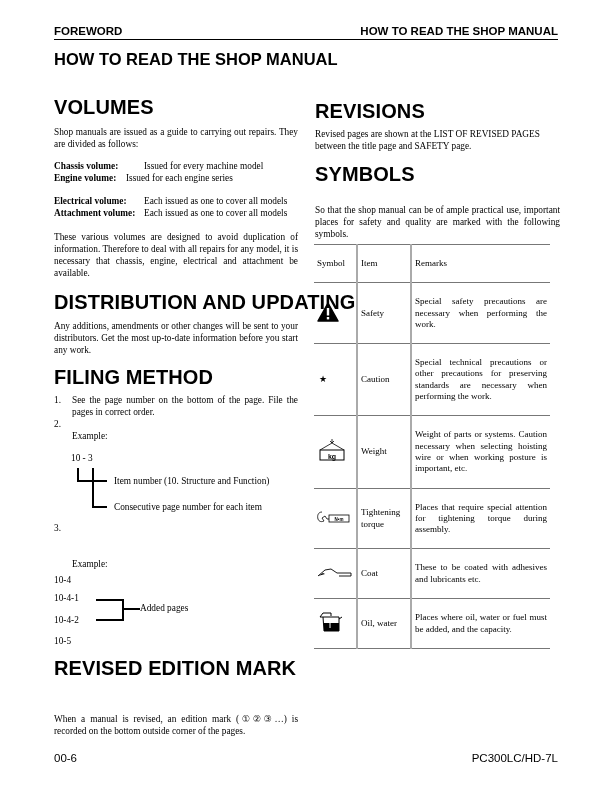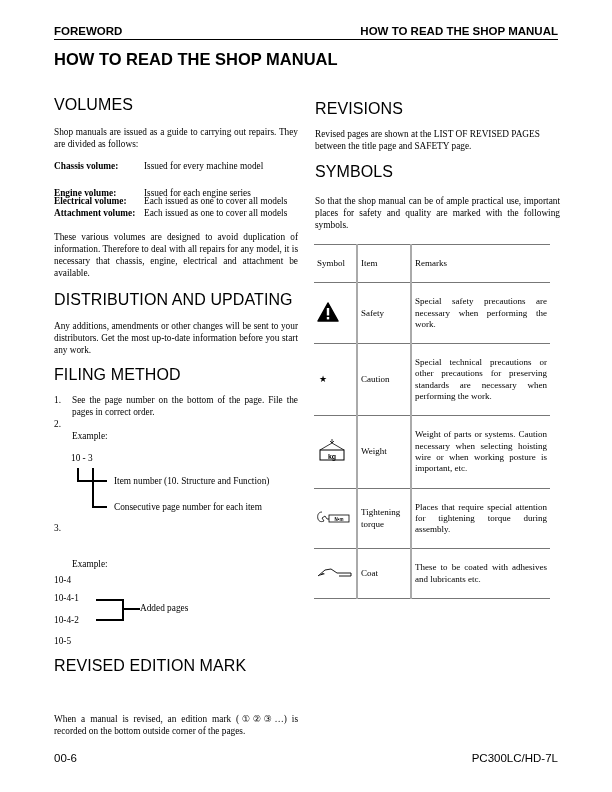--- a/index.html
+++ b/index.html
@@ -5,21 +5,21 @@
   * { margin: 0; padding: 0; box-sizing: border-box; }
   html, body { width: 612px; height: 792px; background: #ffffff; overflow: hidden; }
   body { position: relative; color: #000; font-family: "Liberation Serif", serif; }
 
   .header { position: absolute; left: 54px; top: 25px; width: 504px; height: 15px; border-bottom: 1.5px solid #000; }
   .header .l { position: absolute; left: 0; top: 0; font-family: "Liberation Sans", sans-serif; font-weight: bold; font-size: 11.5px; }
   .header .r { position: absolute; right: 0; top: 0; font-family: "Liberation Sans", sans-serif; font-weight: bold; font-size: 11.5px; }
 
   .title { position: absolute; left: 54px; top: 50px; font-family: "Liberation Sans", sans-serif; font-weight: bold; font-size: 16.5px; }
 
-  h2 { position: absolute; font-family: "Liberation Sans", sans-serif; font-weight: normal; font-size: 16px; letter-spacing: 0.1px; }
+  h2 { position: absolute; font-family: "Liberation Sans", sans-serif; font-weight: bold; font-size: 20px; letter-spacing: 0.1px; }
 
   .p { position: absolute; font-size: 9.3px; line-height: 12px; text-align: justify; }
   .p.noj { text-align: left; }
   .row { position: absolute; font-size: 9.3px; line-height: 12px; white-space: nowrap; }
   .row b { display: inline-block; }
 
   .li { position: absolute; font-size: 9.3px; line-height: 12px; }
   .li .num { position: absolute; left: 0; top: 0; }
   .li .txt { position: absolute; left: 18px; top: 0; text-align: justify; }
 
@@ -46,21 +46,21 @@
 
 <div class="title">HOW TO READ THE SHOP MANUAL</div>
 
 <h2 style="left:54px; top:96px;">VOLUMES</h2>
 <div class="p" style="left:54px; top:126px; width:244px;">Shop manuals are issued as a guide to carrying out repairs. They are divided as follows:</div>
 
 <div class="row" style="left:54px; top:160px;">
   <b style="width:90px;">Chassis volume:</b><span>Issued for every machine model</span>
 </div>
 <div class="row" style="left:54px; top:172px;">
-  <b style="width:90px;margin-top:15px;">Engine volume:</b><span>Issued for each engine series</span>
+  <b style="width:72px;">Engine volume:</b><span>Issued for each engine series</span>
 </div>
 <div class="row" style="left:54px; top:195px;">
   <b style="width:90px;">Electrical volume:</b><span>Each issued as one to cover all models</span>
 </div>
 <div class="row" style="left:54px; top:207px;">
   <b style="width:90px;">Attachment volume:</b><span>Each issued as one to cover all models</span>
 </div>
 
 <div class="p" style="left:54px; top:231px; width:244px;">These various volumes are designed to avoid duplication of information. Therefore to deal with all repairs for any model, it is necessary that chassis, engine, electrical and attachment be available.</div>
 
@@ -101,21 +101,21 @@
 <div class="line" style="left:122px; top:608px; width:18px; height:2px;"></div>
 <div class="row" style="left:140px; top:602px;">Added pages</div>
 
 <h2 style="left:54px; top:657px;">REVISED EDITION MARK</h2>
 <div class="p" style="left:54px; top:685px; width:244px;margin-top:28px;">When a manual is revised, an edition mark (①②③…) is recorded on the bottom outside corner of the pages.</div>
 
 <h2 style="left:315px; top:100px;">REVISIONS</h2>
 <div class="p noj" style="left:315px; top:128px; width:245px;">Revised pages are shown at the LIST OF REVISED PAGES between the title page and SAFETY page.</div>
 
 <h2 style="left:315px; top:163px;">SYMBOLS</h2>
-<div class="p" style="left:315px; top:195px; width:245px;">So that the shop manual can be of ample practical use, important places for safety and quality are marked with the following symbols.</div>
+<div class="p" style="left:315px; top:204px; width:245px;">So that the shop manual can be of ample practical use, important places for safety and quality are marked with the following symbols.</div>
 
 <table class="sym">
   <tbody>
       <tr class="head" style="height:17px;">
     <td class="c1">Symbol</td>
     <td class="c2">Item</td>
     <td class="c3">Remarks</td>
   </tr>
   <tr style="height:41px;">
     <td class="c1">
@@ -159,17 +159,30 @@
   <tr style="height:31px;">
     <td class="c1">
       <svg width="36" height="12" viewBox="0 0 36 12">
         <path d="M1 10 L8 4 L14 3 L20 7 L34 7 L34 10 L22 10" stroke="#000" stroke-width="0.9" fill="none"></path>
         <path d="M1 10 L6 7 L8 8 Z" fill="#000"></path>
       </svg>
     </td>
     <td class="c2">Coat</td>
     <td class="c3">These to be coated with adhesives and lubricants etc.</td>
   </tr>
+  <tr style="height:29px;">
+    <td class="c1">
+      <svg width="26" height="20" viewBox="0 0 26 20">
+        <path d="M6 1 L14 1 L14 4 M6 1 L3 5 L6 5" stroke="#000" stroke-width="1" fill="none"></path>
+        <path d="M6 5 L22 5 L22 19 L7 19 Z" fill="#fff" stroke="#000" stroke-width="1"></path>
+        <path d="M7 11 L22 11 L22 19 L7 19 Z" fill="#000"></path>
+        <path d="M22 7 L25 5" stroke="#000" stroke-width="1"></path>
+        <path d="M13 8 L13 16" stroke="#fff" stroke-width="1"></path>
+      </svg>
+    </td>
+    <td class="c2">Oil, water</td>
+    <td class="c3">Places where oil, water or fuel must be added, and the capacity.</td>
+  </tr>
 </tbody>
   </table>
 
 <div class="footer-l">00-6</div>
 <div class="footer-r">PC300LC/HD-7L</div>
 
 </body></html>

